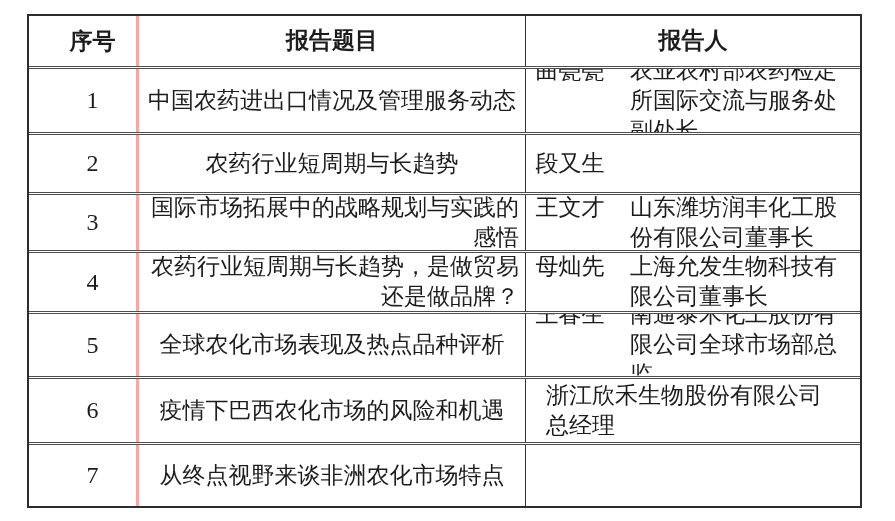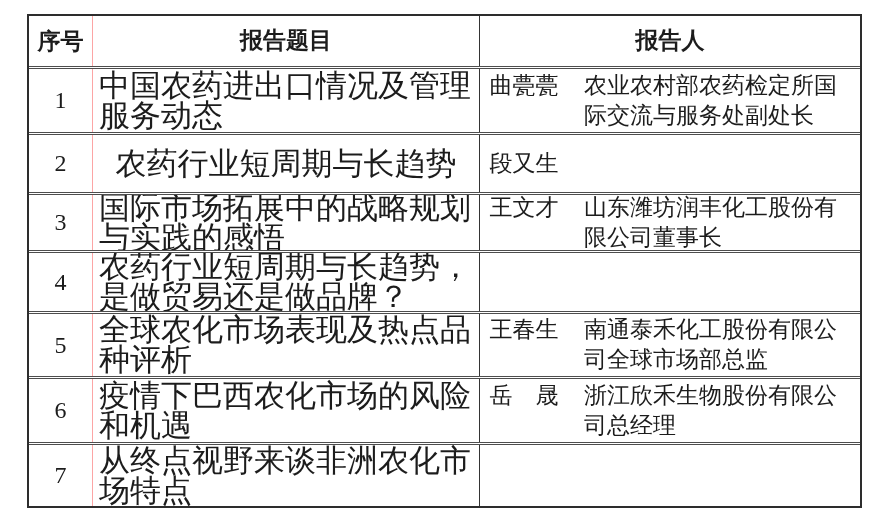--- a/index.html
+++ b/index.html
@@ -41,38 +41,39 @@
   .t-row:nth-child(5) { height: 58px; }
   .t-row:nth-child(6) { height: 62px; }
   .t-row:nth-child(7) { height: 63px; }
   .t-row:nth-child(8) { height: 61px; }
 
   .cell {
     box-sizing: border-box;
     overflow: hidden;
   }
   .cell-index {
-    width: 64px;
+    width: 90px;
     flex: none;
-    border-right: 1px solid #fca5a5;
+    border-right: 3px solid #fca5a5;
     display: flex;
     align-items: center;
     justify-content: center;
     font-size: 24px;
+    margin-left: 20px;
   }
   .cell-title {
     width: 387px;
     flex: none;
     border-right: 1px solid #343434;
     display: flex;
     align-items: center;
     justify-content: center;
-    text-align: left;
+    text-align: right;
     padding: 2px 6px;
-    font-size: 31px;
+    font-size: 23px;
     line-height: 30px;
   }
   .cell-reporter {
     flex: 1;
     display: flex;
     align-items: center;
     padding: 2px 18px 2px 8px;
     font-size: 23px;
     line-height: 30px;
   }
@@ -144,39 +145,44 @@
         <div class="reporter-block">
           <span class="reporter-name">王文才</span>
           <span class="reporter-affiliation">山东潍坊润丰化工股份有限公司董事长</span>
         </div>
       </div>
     </div>
 
     <div class="t-row">
       <div class="cell cell-index">4</div>
       <div class="cell cell-title">农药行业短周期与长趋势，是做贸易还是做品牌？</div>
+      <div class="cell cell-reporter">
+        <div class="reporter-block">
+          <span class="reporter-name">母灿先</span>
+          <span class="reporter-affiliation">上海允发生物科技有限公司董事长</span>
+        </div>
+      </div>
     </div>
 
     <div class="t-row">
       <div class="cell cell-index">5</div>
       <div class="cell cell-title">全球农化市场表现及热点品种评析</div>
       <div class="cell cell-reporter">
         <div class="reporter-block">
           <span class="reporter-name">王春生</span>
           <span class="reporter-affiliation">南通泰禾化工股份有限公司全球市场部总监</span>
         </div>
       </div>
     </div>
 
     <div class="t-row">
       <div class="cell cell-index">6</div>
       <div class="cell cell-title">疫情下巴西农化市场的风险和机遇</div>
       <div class="cell cell-reporter">
         <div class="reporter-block">
-          <span class="reporter-name">岳　晟</span>
           <span class="reporter-affiliation">浙江欣禾生物股份有限公司总经理</span>
         </div>
       </div>
     </div>
 
     <div class="t-row">
       <div class="cell cell-index">7</div>
       <div class="cell cell-title">从终点视野来谈非洲农化市场特点</div>
     </div>
 

